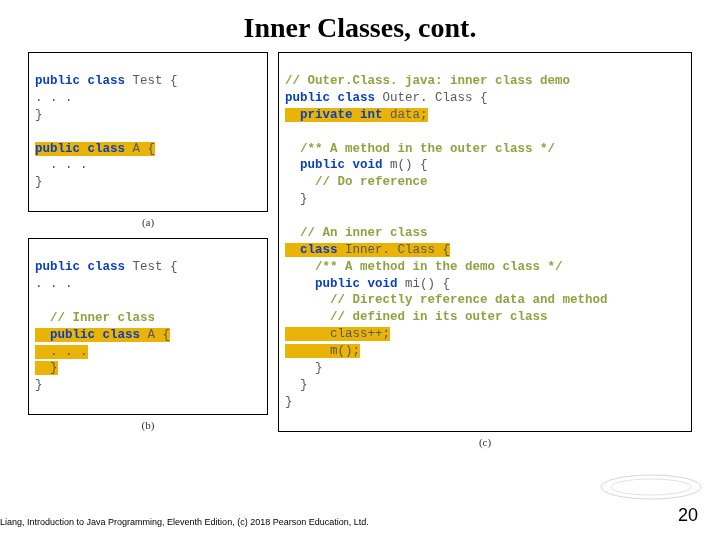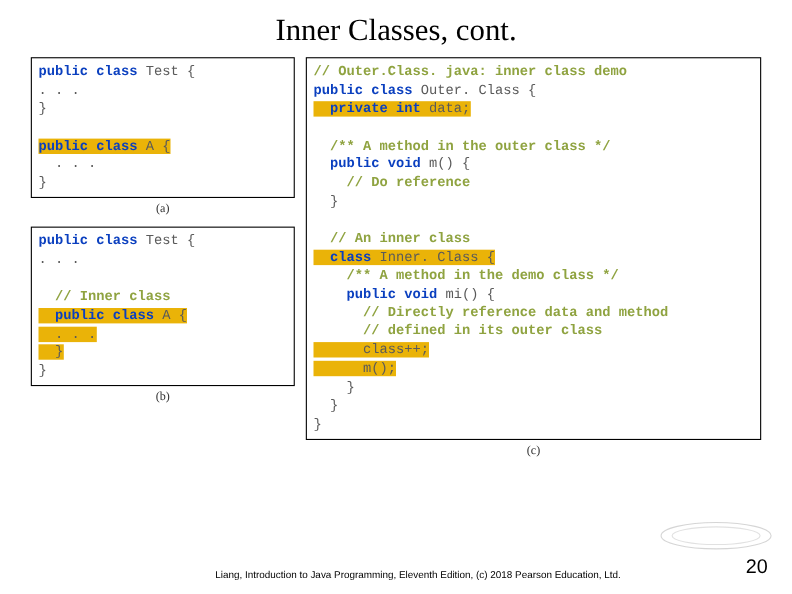--- a/index.html
+++ b/index.html
@@ -7,35 +7,35 @@
     width: 720px;
     height: 540px;
     background: #fff;
     font-family: Georgia, 'Times New Roman', serif;
     position: relative;
     overflow: hidden;
   }
   .title {
     text-align: center;
     font-size: 28px;
-    font-weight: normal;
+    font-weight: bold;
     color: #000;
     padding: 12px 0 8px 0;
   }
   .content {
     display: flex;
     gap: 10px;
     padding: 0 28px;
   }
   .left-col { width: 240px; }
   .right-col { flex: 1; }
   .code-box {
     border: 1px solid #000;
     background: #fff;
-    padding: 4px 6px;
+    padding: 20px 6px;
     font-family: Consolas, 'Courier New', monospace;
     font-size: 12.5px;
     line-height: 1.35;
     color: #5a5a5a;
     margin-bottom: 2px;
   }
   .caption {
     text-align: center;
     font-family: Georgia, serif;
     font-size: 11px;
@@ -43,26 +43,24 @@
     margin: 4px 0 10px 0;
   }
   .kw { color: #0a3fbf; font-weight: bold; }
   .cm { color: #8fa340; font-weight: bold; }
   .hl { background: #eab308; }
   .footer {
     position: absolute;
     bottom: 12px;
     left: 0;
     width: 100%;
-    text-align: center;
     font-family: Arial, sans-serif;
     font-size: 9px;
     color: #000;
     line-height: 1.2;
-    padding-left: 40px;
   }
   .pagenum {
     position: absolute;
     bottom: 14px;
     right: 22px;
     font-family: Arial, sans-serif;
     font-size: 18px;
     color: #000;
   }
   .swoosh {

